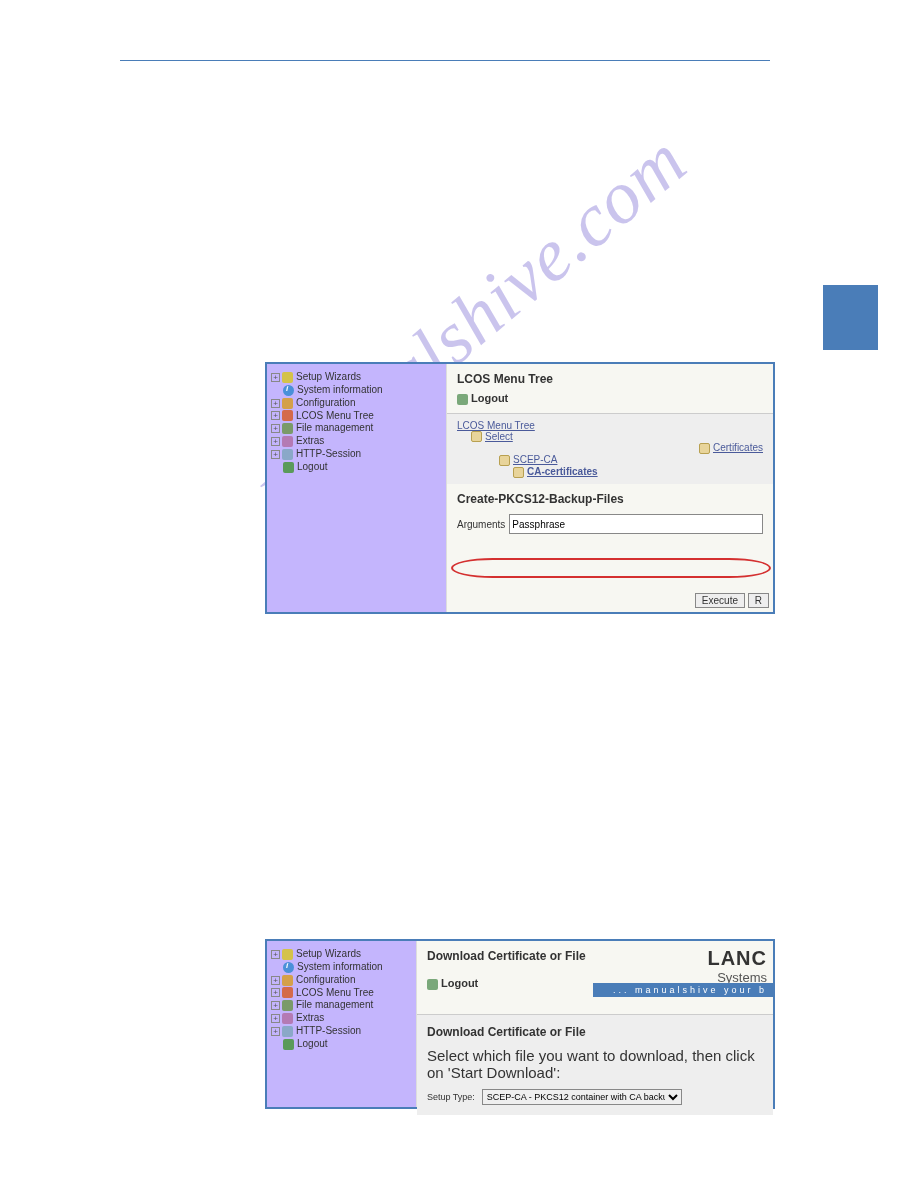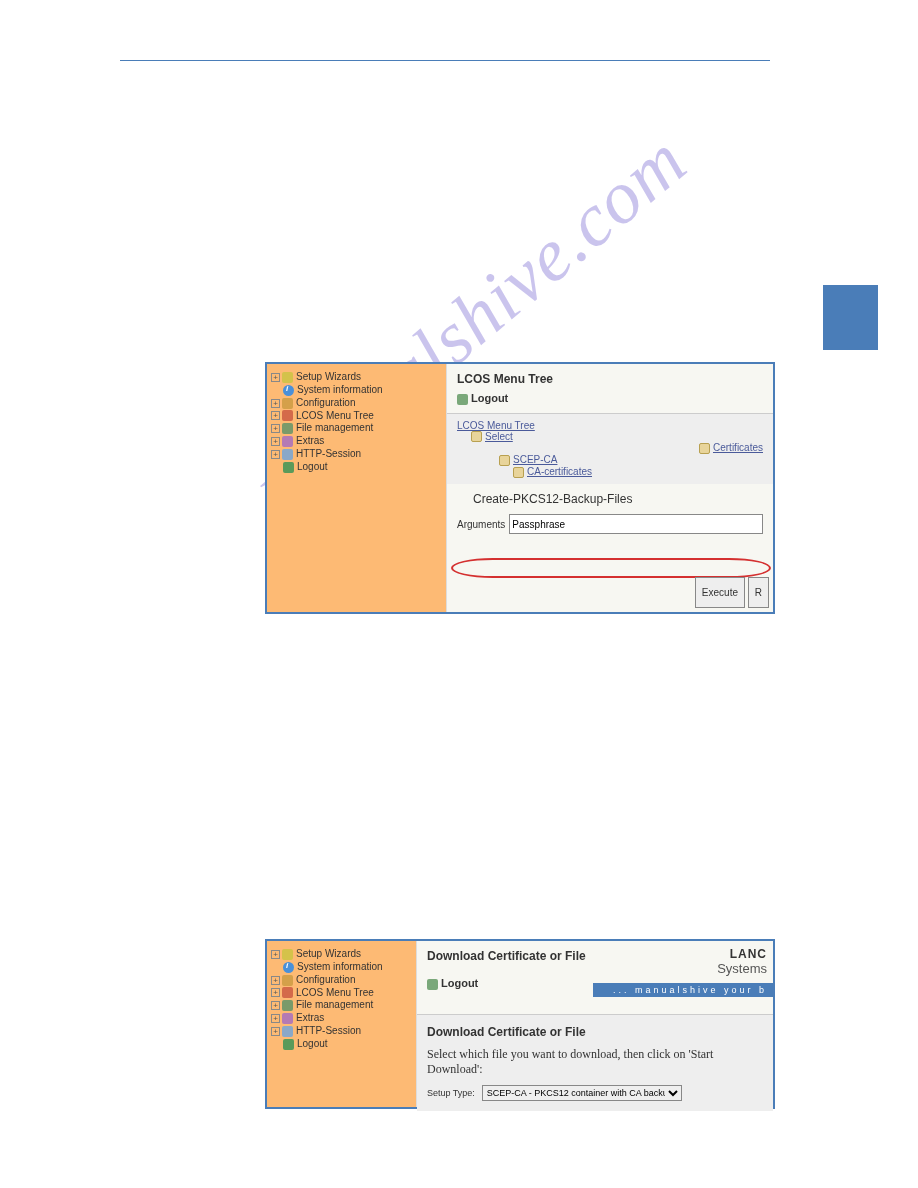--- a/index.html
+++ b/index.html
@@ -47,21 +47,21 @@
     position: absolute;
     border: 2px solid #4a7db8;
     background: #f7f7f2;
     font-size: 10px;
   }
   .shot1 { left: 265px; top: 362px; width: 510px; height: 252px; }
   .shot .tree-pane {
     float: left;
     width: 180px;
     height: 100%;
-    background: #fdba74;
+    background: #c4b5fd;
     border-right: 1px solid #ddd;
     padding: 6px 4px;
   }
   .shot .content-pane {
     float: left;
     width: 326px;
     height: 100%;
     padding: 8px 10px;
     position: relative;
   }
@@ -102,23 +102,23 @@
     background: #eee;
     margin: 0 -10px;
     padding: 6px 10px;
     border-top: 1px solid #ccc;
   }
   .crumb-block a { color: #4a5a9a; text-decoration: underline; font-size: 10px; }
   .crumb-block .lvl { padding-left: 0; }
   .crumb-block .lvl1 { padding-left: 14px; }
   .crumb-block .lvl2 { padding-left: 28px; text-align: right; }
   .crumb-block .lvl3 { padding-left: 42px; }
-  .crumb-block .lvl4 { padding-left: 56px; }
-
-  .action-title { font-size: 12px; font-weight: normal; margin: 8px 16px; }
+  .crumb-block .lvl4 { padding-left: 56px; font-weight: bold; }
+
+  .action-title { font-size: 12px; font-weight: bold; margin: 8px 0; }
   .instr-red { font-size: 9px; color: #a03030; }
   .arg-row {
     margin-top: 4px;
     display: flex;
     align-items: center;
     gap: 4px;
     font-size: 10px;
   }
   .arg-row input {
     flex: 1;
@@ -135,55 +135,55 @@
   }
   .btn-row {
     position: absolute;
     bottom: 4px; right: 4px;
   }
   .btn {
     display: inline-block;
     background: #eee;
     border: 1px solid #888;
     font-size: 10px;
-    padding: 9px 6px;
+    padding: 1px 6px;
   }
 
   
   .shot2 { left: 265px; top: 939px; width: 510px; height: 170px; }
   .shot2 .tree-pane { width: 150px; }
   .shot2 .content-pane { width: 356px; }
   .brand {
     position: absolute;
     right: 6px;
     top: 6px;
     text-align: right;
   }
-  .brand .lg { font-size: 12px; font-weight: bold; letter-spacing: 1px; }
+  .brand .lg { font-size: 20px; font-weight: bold; letter-spacing: 1px; }
   .brand .sm { font-size: 13px; color: #555; }
   .connect-bar {
     position: absolute;
     right: 0;
     top: 42px;
     background: #4a7db8;
     color: #fff;
     font-size: 9px;
     letter-spacing: 3px;
     padding: 2px 6px;
     width: 180px;
     text-align: right;
   }
   .dl-block {
     background: #eee;
     margin: 24px -10px 0 -10px;
     padding: 10px;
     border-top: 1px solid #ccc;
   }
   .dl-block h4 { font-size: 12px; font-weight: bold; margin-bottom: 8px; }
-  .dl-block p { font-size: 12px; margin-bottom: 8px; font-family: Liberation Serif, serif; }
+  .dl-block p { font-size: 15px; margin-bottom: 8px; }
   .dl-block select {
     font-size: 9px;
     width: 200px;
     height: 16px;
     border: 1px solid #888;
   }
   .lbl { font-size: 9px; margin-right: 4px; }
 
 </style>
 </head>

